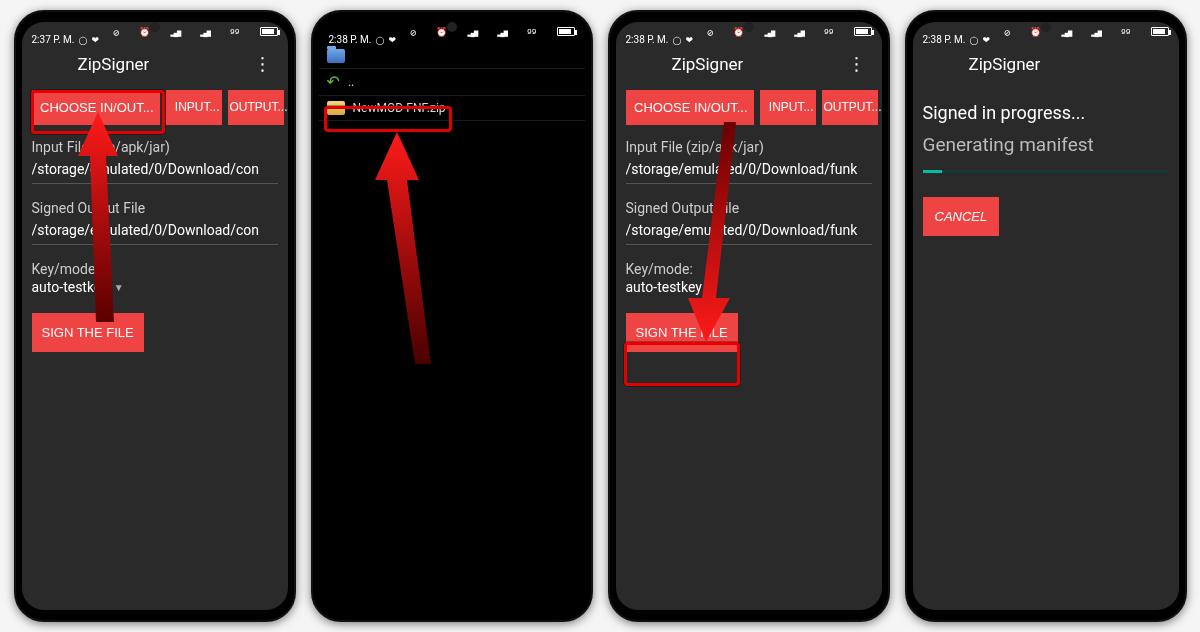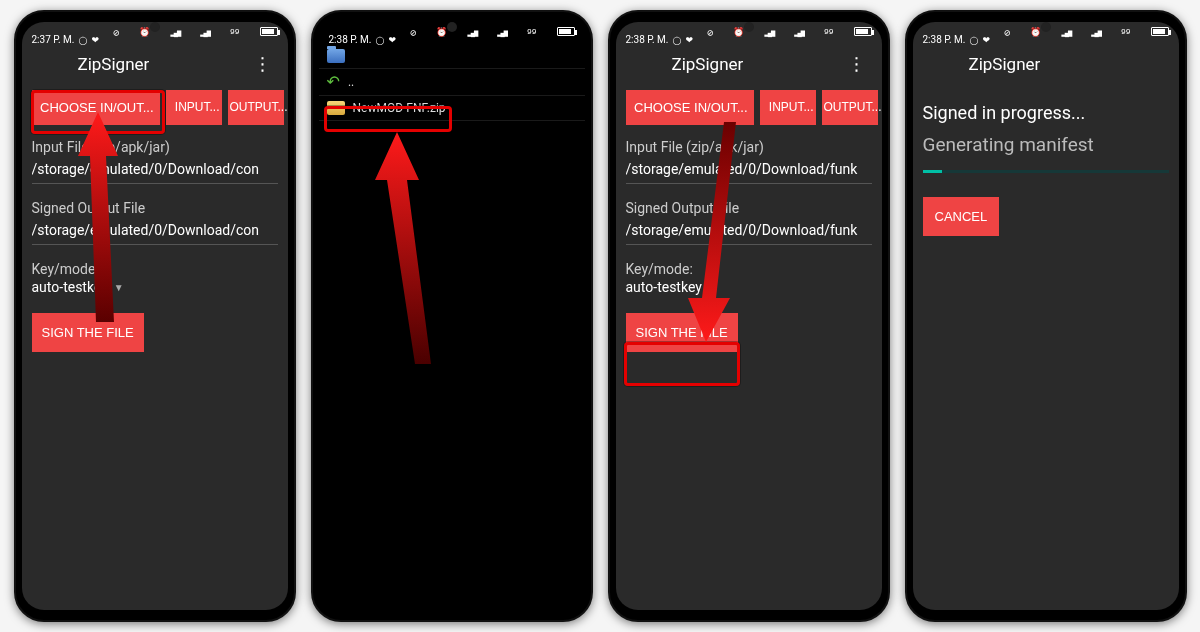--- a/index.html
+++ b/index.html
@@ -105,21 +105,21 @@
     font-size: 13px;
     font-weight: 500;
     text-align: right;
     cursor: pointer;
     flex-shrink: 0;
     white-space: nowrap;
   }
   .btn.choose { width: 128px; }
   .btn.small { width: 56px; font-size: 12px; line-height: 1.1; white-space: normal; padding: 0 2px; }
   .btn.sign { padding: 12px 10px; }
-  .btn.cancel { padding: 12px 12px; }
+  .btn.cancel { padding: 12px 12px; font-style: italic; }
 
   .label { font-size: 14px; color: #ccc; margin-bottom: 0px; margin-top: 6px; }
   .text-field {
     background: transparent;
     border: none;
     border-bottom: 1px solid #555;
     color: #fff;
     font-size: 14px;
     width: 100%;
     padding: 6px 0;

